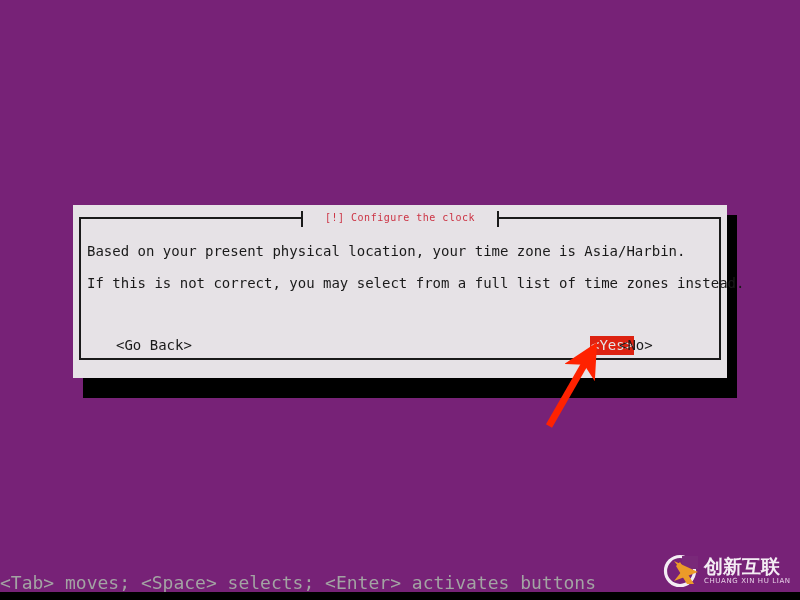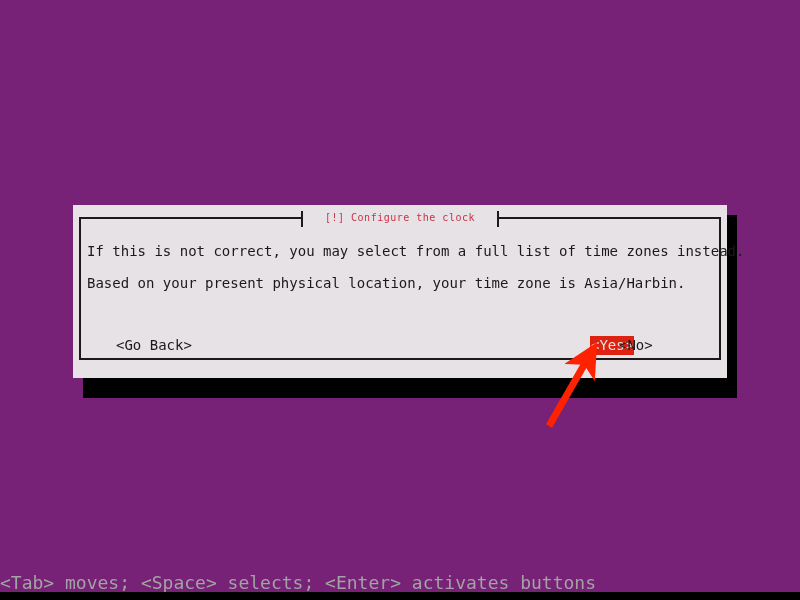--- a/index.html
+++ b/index.html
@@ -218,22 +218,22 @@
       <div class="title-rule left"></div>
       <div class="title-tick left"></div>
       <div class="title-tick right"></div>
       <div class="title-rule right"></div>
       <div id="dialog-title">[!] Configure the clock</div>
     </div>
 
     <div id="dialog-frame"></div>
 
     <div id="dialog-body">
+      <div class="body-line">Based on your present physical location, your time zone is Asia/Harbin.</div>
       <div class="body-line">If this is not correct, you may select from a full list of time zones instead.</div>
-      <div class="body-line">Based on your present physical location, your time zone is Asia/Harbin.</div>
     </div>
   </div>
 
   <div id="button-row">
     <div class="dlg-button" id="btn-go-back">&lt;Go Back&gt;</div>
     <div class="dlg-button" id="btn-yes">&lt;Yes&gt;</div>
     <div class="dlg-button" id="btn-no">&lt;No&gt;</div>
   </div>
 
   <div id="arrow-annotation">
@@ -243,14 +243,28 @@
           <path d="M0,0 L5,2.5 L0,5 L1.3,2.5 Z" fill="#ff2200"></path>
         </marker>
       </defs>
       <line x1="29" y1="86" x2="68" y2="18" stroke="#ff2200" stroke-width="7" stroke-linecap="butt" marker-end="url(#arrowhead)"></line>
     </svg>
   </div>
 
   <div id="status-bar">&lt;Tab&gt; moves; &lt;Space&gt; selects; &lt;Enter&gt; activates buttons</div>
   <div id="bottom-strip"></div>
 
+  <div id="watermark">
+    <div id="watermark-mark">
+      <svg width="42" height="42" viewBox="0 0 42 42">
+        <circle cx="20" cy="21" r="14.5" fill="none" stroke="#ffffff" stroke-width="3.2"></circle>
+        <rect x="22" y="6" width="16" height="13" fill="#7a2a7a"></rect>
+        <path d="M14 11 L38 22 L14 31 L22 21 Z" fill="#f5a623"></path>
+        <path d="M20 12 L34 34 L27 34 L16 16 Z" fill="#f5a623"></path>
+      </svg>
+    </div>
+    <div id="watermark-text">
+      <div id="watermark-cn">创新互联</div>
+      <div id="watermark-py">CHUANG XIN HU LIAN</div>
+    </div>
+  </div>
 
 </div>
 
 </body></html>

